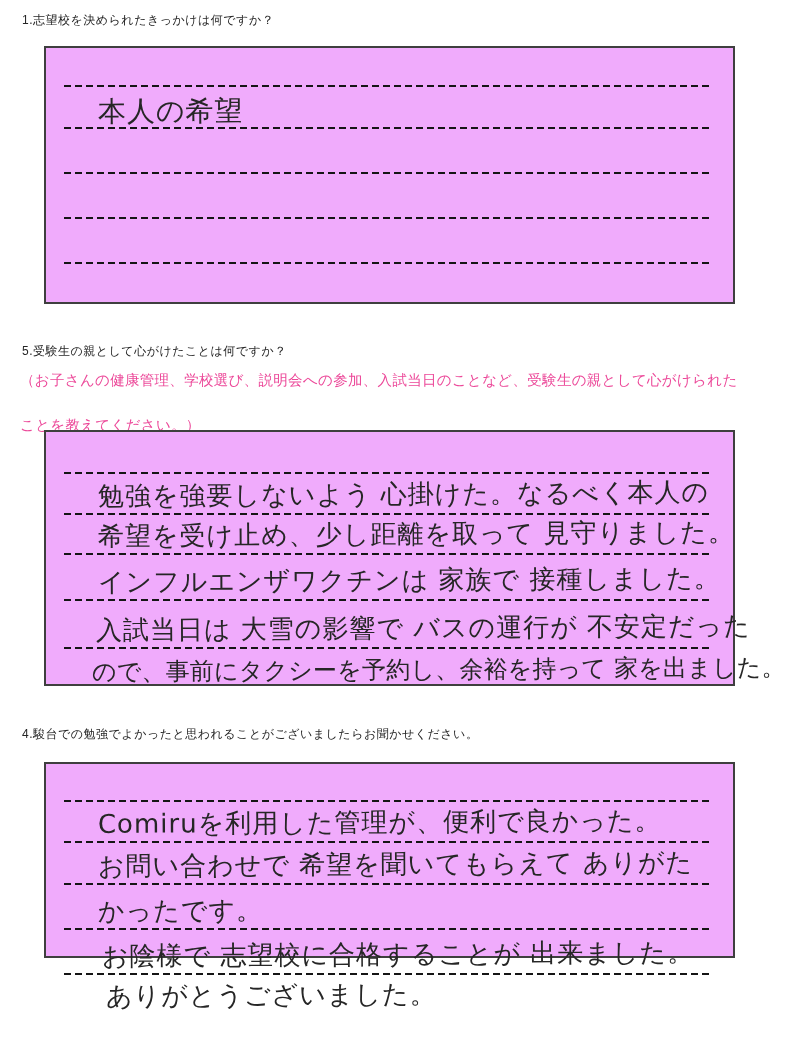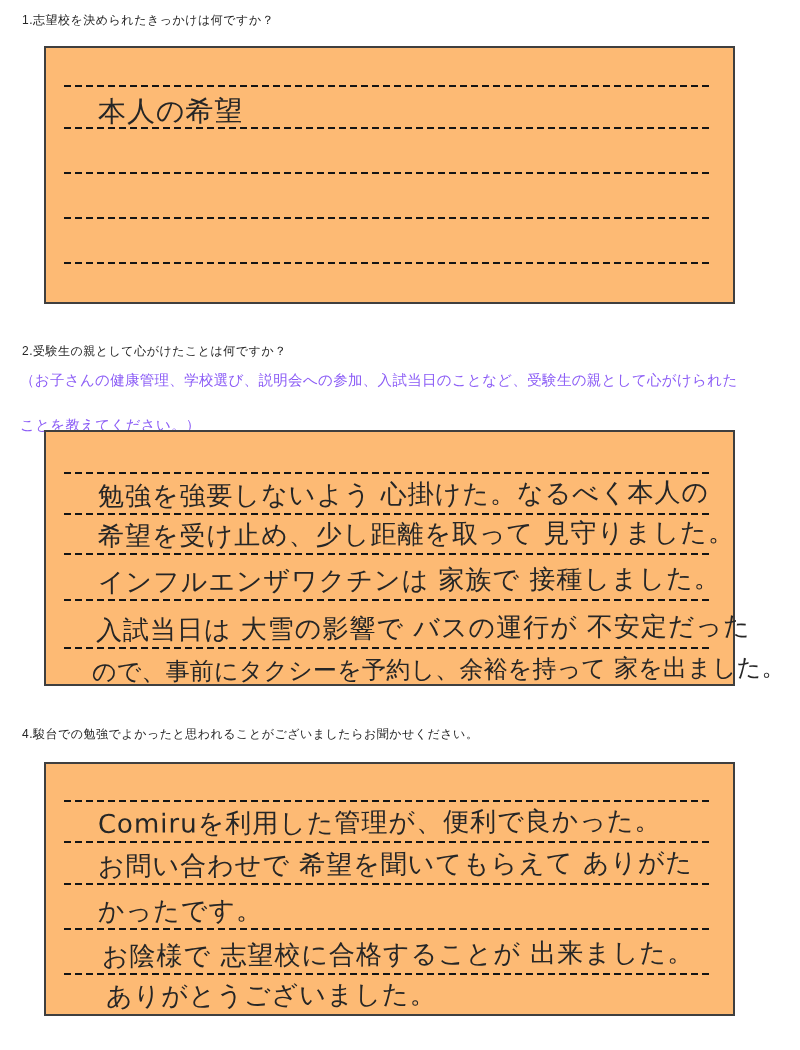--- a/index.html
+++ b/index.html
@@ -22,29 +22,29 @@
     font-size: 12px;
     letter-spacing: 0.5px;
     color: #262626;
     white-space: nowrap;
   }
   .q-note {
     position: absolute;
     left: 20px;
     font-size: 14.5px;
     letter-spacing: 0.3px;
-    color: #8b5cf6;
+    color: #ec4899;
     white-space: nowrap;
   }
   .answer-box {
     position: absolute;
     left: 44px;
     width: 691px;
     border: 2px solid #3f3f3f;
-    background: #fdba74;
+    background: #f0abfc;
     box-sizing: border-box;
   }
   .rule {
     position: absolute;
     left: 18px;
     right: 22px;
     height: 2px;
     background: repeating-linear-gradient(90deg, #151515 0px, #151515 7px, transparent 7px, transparent 11px);
   }
   .hw {
@@ -75,40 +75,40 @@
 
   <div class="answer-box" style="top:46px; height:258px;">
     <div class="rule" style="top:37px;"></div>
     <div class="rule" style="top:79px;"></div>
     <div class="rule" style="top:124px;"></div>
     <div class="rule" style="top:169px;"></div>
     <div class="rule" style="top:214px;"></div>
     <div class="hw hw-large" style="top:48px; left:52px;">本人の希望</div>
   </div>
 
-  <div class="q-label" style="top:343px;">2.受験生の親として心がけたことは何ですか？</div>
+  <div class="q-label" style="top:343px;">5.受験生の親として心がけたことは何ですか？</div>
   <div class="q-note" style="top:371px;">（お子さんの健康管理、学校選び、説明会への参加、入試当日のことなど、受験生の親として心がけられた</div>
   <div class="q-note" style="top:416px;">ことを教えてください。）</div>
 
   <div class="answer-box" style="top:430px; height:256px;">
     <div class="rule" style="top:40px;"></div>
     <div class="rule" style="top:81px;"></div>
     <div class="rule" style="top:121px;"></div>
     <div class="rule" style="top:167px;"></div>
     <div class="rule" style="top:215px;"></div>
     <div class="hw" style="top:48px; left:52px;">勉強を強要しないよう 心掛けた。なるべく本人の</div>
     <div class="hw" style="top:88px; left:52px;">希望を受け止め、少し距離を取って 見守りました。</div>
     <div class="hw" style="top:134px; left:52px;">インフルエンザワクチンは 家族で 接種しました。</div>
     <div class="hw" style="top:182px; left:50px;">入試当日は 大雪の影響で バスの運行が 不安定だった</div>
     <div class="hw hw-tight" style="top:224px; left:46px;">ので、事前にタクシーを予約し、余裕を持って 家を出ました。</div>
   </div>
 
   <div class="q-label" style="top:726px;">4.駿台での勉強でよかったと思われることがございましたらお聞かせください。</div>
 
-  <div class="answer-box" style="top:762px; height:254px;">
+  <div class="answer-box" style="top:762px; height:196px;">
     <div class="rule" style="top:36px;"></div>
     <div class="rule" style="top:77px;"></div>
     <div class="rule" style="top:119px;"></div>
     <div class="rule" style="top:164px;"></div>
     <div class="rule" style="top:209px;"></div>
     <div class="hw" style="top:44px; left:52px;">Comiruを利用した管理が、便利で良かった。</div>
     <div class="hw" style="top:86px; left:52px;">お問い合わせで 希望を聞いてもらえて ありがた</div>
     <div class="hw" style="top:131px; left:52px;">かったです。</div>
     <div class="hw" style="top:176px; left:56px;">お陰様で 志望校に合格することが 出来ました。</div>
     <div class="hw" style="top:216px; left:60px;">ありがとうございました。</div>

